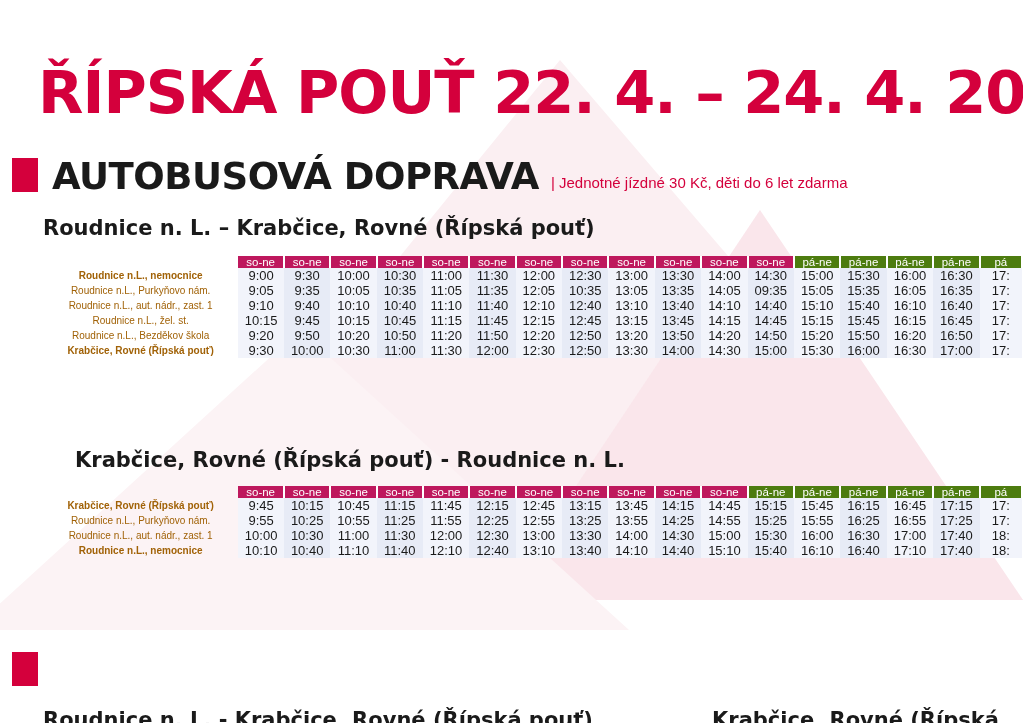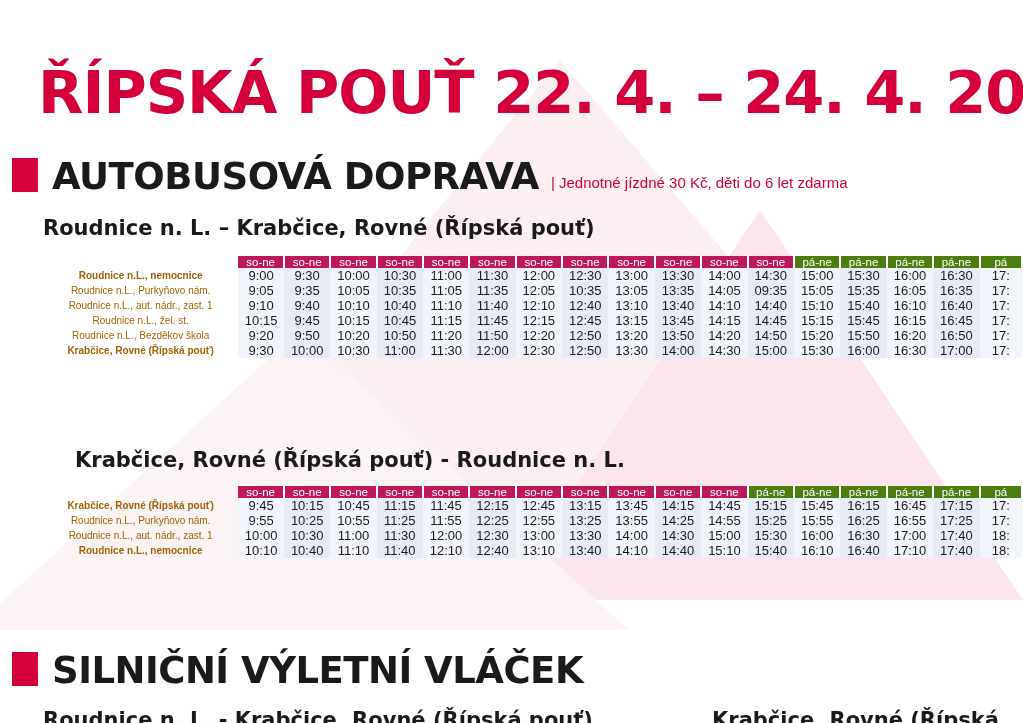--- a/index.html
+++ b/index.html
@@ -436,21 +436,20 @@
           <td class="time sh1">17:40</td>
           <td class="time sh0">18:</td>
         </tr>
       </tbody>
     </table>
   </div>
 
   <div class="section" style="top:652px;">
     <div class="sec-head" style="padding-left:12px;">
       <div class="sec-bar"></div>
-      <div class="sec-title">SILNIČNÍ VÝLETNÍ VLÁČEK</div>
     </div>
   </div>
 
   <div class="section" style="top:708px;left:43px;width:auto;">
     <div class="route-title">Roudnice n. L. - Krabčice, Rovné (Řípská pouť)</div>
   </div>
   <div class="section" style="top:708px;left:712px;width:auto;">
     <div class="route-title">Krabčice, Rovné (Řípská</div>
   </div>
 

